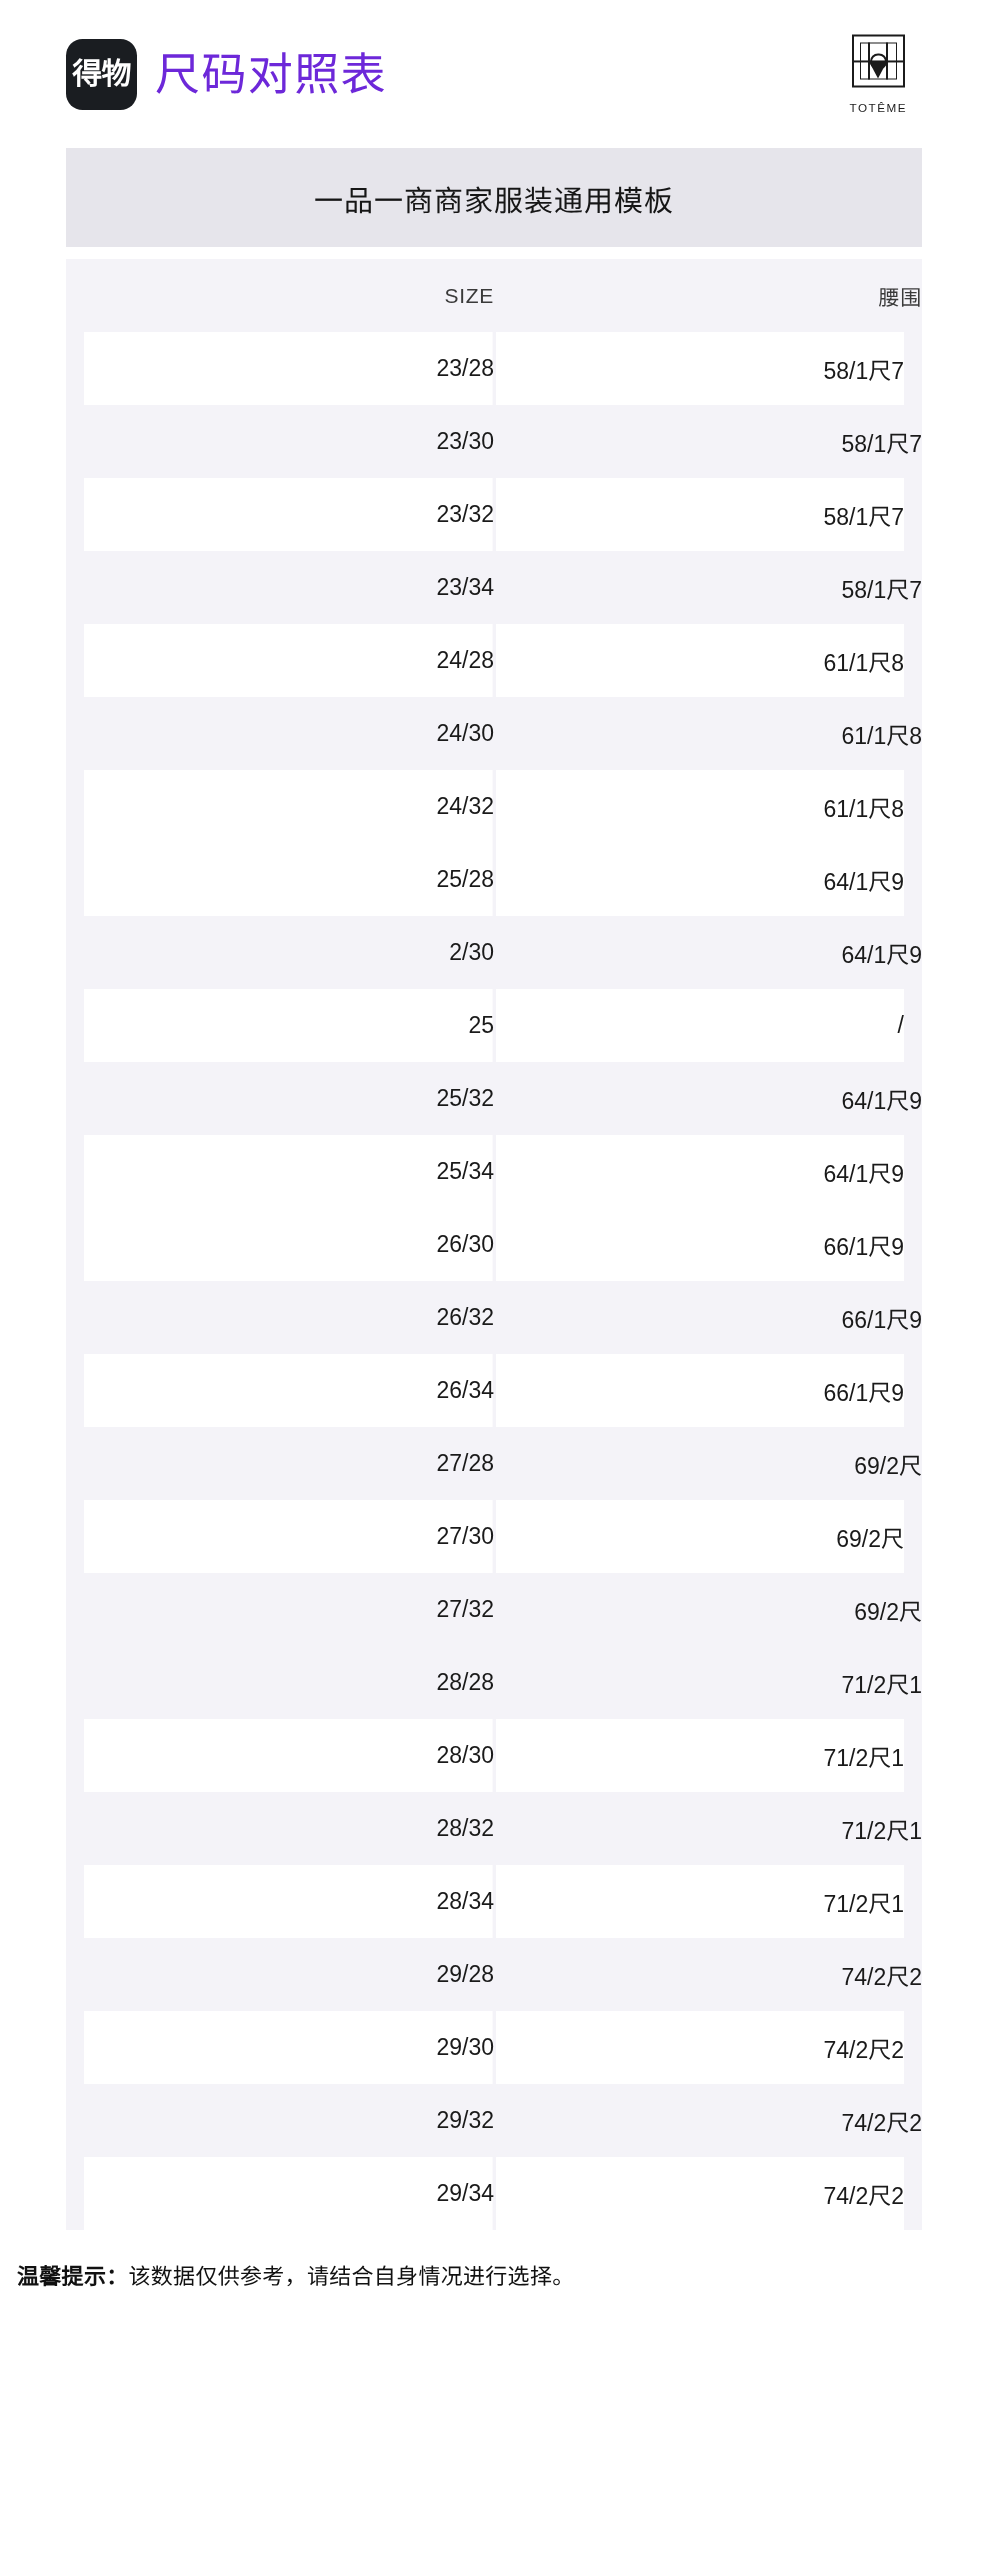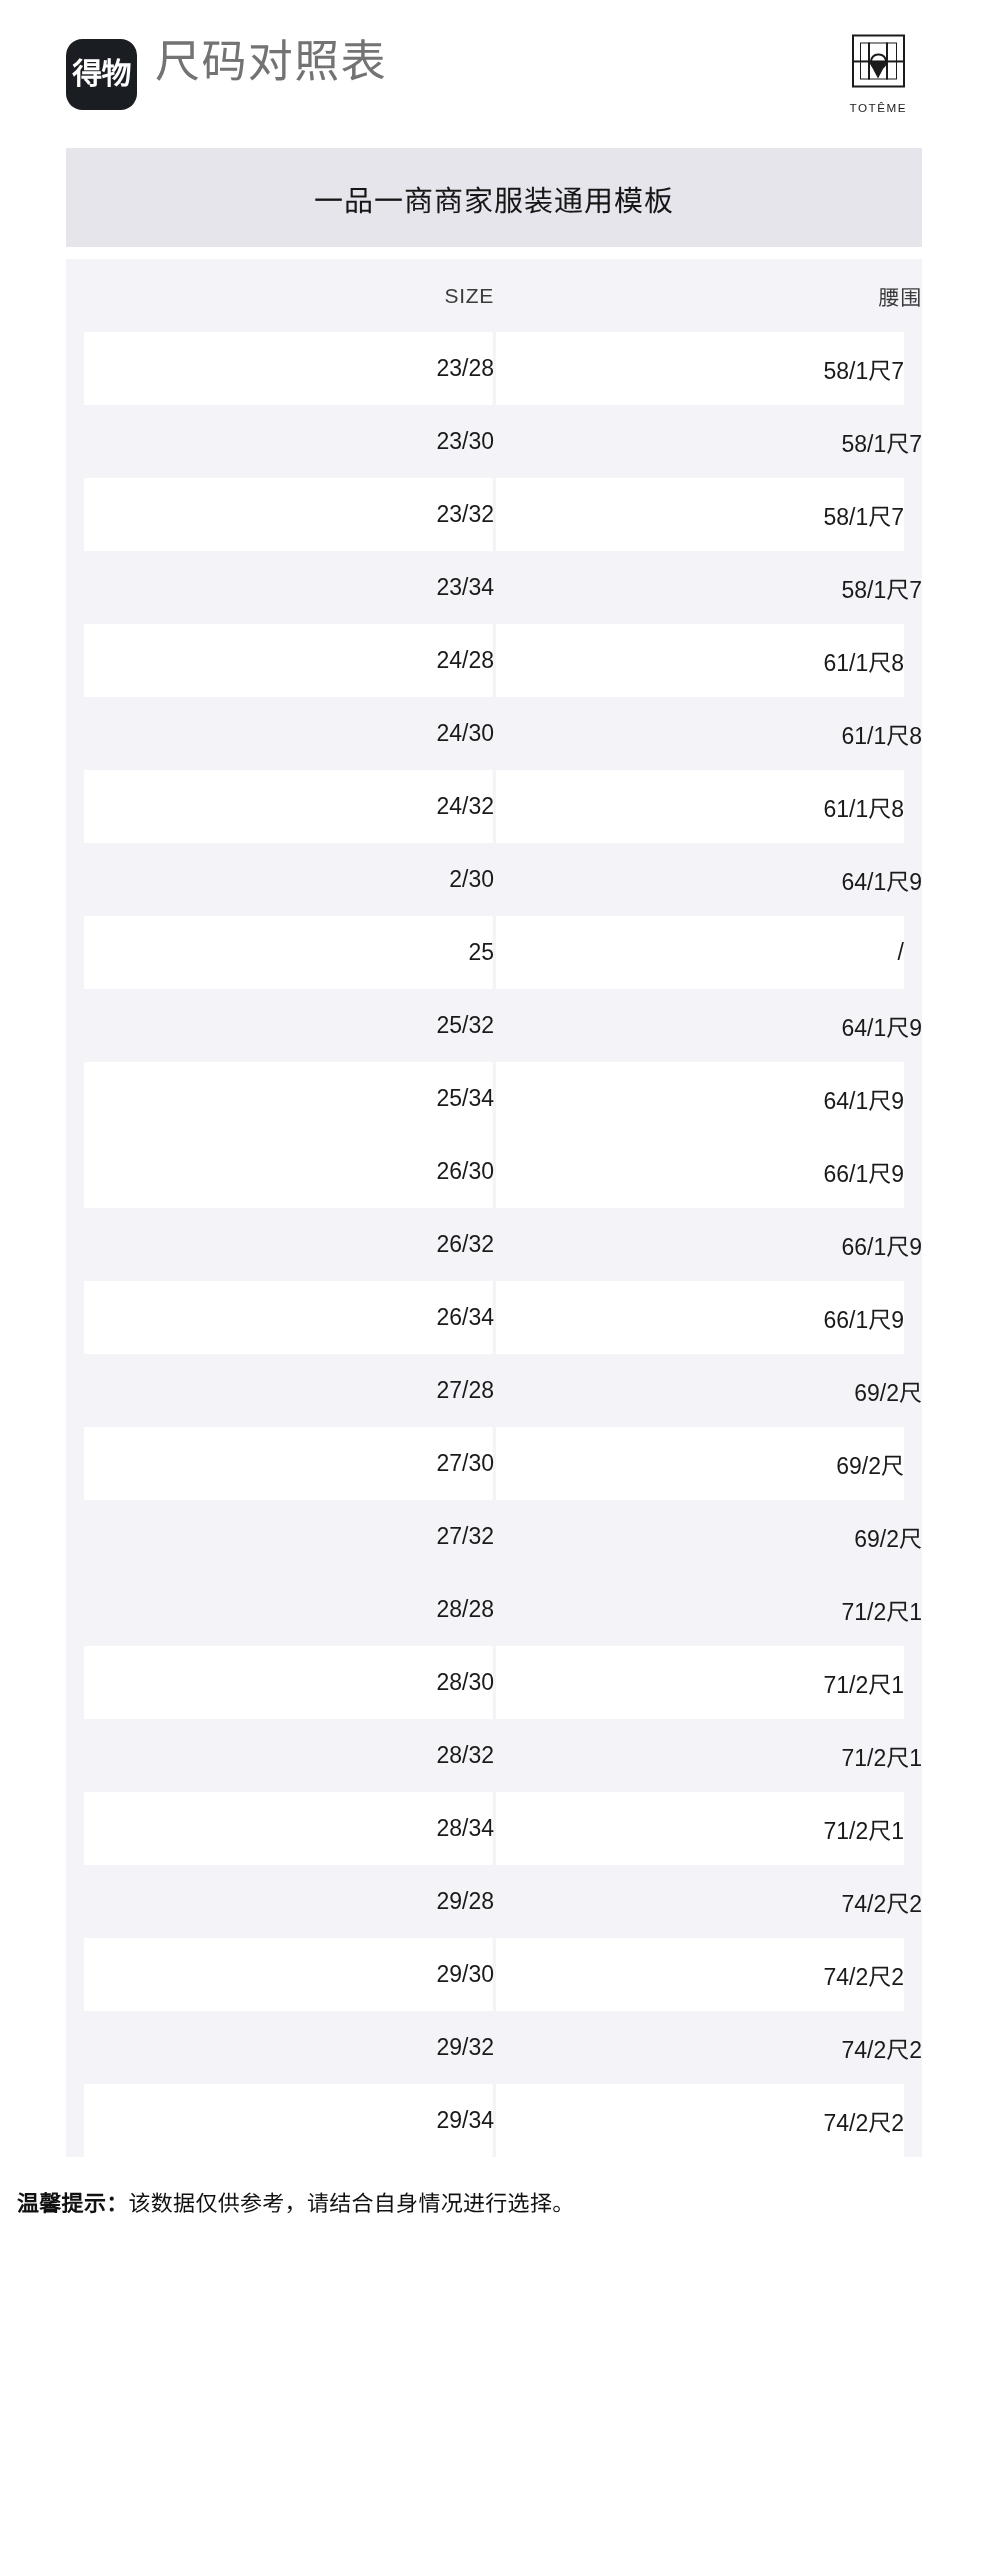--- a/index.html
+++ b/index.html
@@ -20,21 +20,21 @@
   .page-header {
     position: relative;
     height: 148px;
     padding: 0 66px;
     display: flex;
     align-items: center;
     background: #ffffff;
   }
   .brand-lockup {
     display: flex;
-    align-items: flex-start;
+    align-items: center;
     gap: 18px;
   }
   .dewu-logo {
     width: 71px;
     height: 71px;
     border-radius: 16.5px;
     background: #1a1d21;
     display: flex;
     align-items: center;
     justify-content: center;
@@ -46,21 +46,21 @@
     font-weight: 700;
     letter-spacing: -0.7px;
     line-height: 1;
     font-family: "DejaVu Sans", "Liberation Sans", sans-serif;
   }
   .page-title {
     font-size: 45px;
     font-weight: 400;
     letter-spacing: 1.4px;
     line-height: 1;
-    color: #737373;
+    color: #6d28d9;
     white-space: nowrap;
   }
 
   .vendor-logo {
     position: absolute;
     right: 81px;
     top: 50%;
     transform: translateY(-50%);
     display: flex;
     flex-direction: column;
@@ -267,20 +267,24 @@
           <td>61/1尺8</td>
         </tr>
         <tr class="row-dark">
           <td>24/30</td>
           <td>61/1尺8</td>
         </tr>
         <tr class="row-light">
           <td>24/32</td>
           <td>61/1尺8</td>
         </tr>
+        <tr class="row-light">
+          <td>25/28</td>
+          <td>64/1尺9</td>
+        </tr>
         <tr class="row-dark">
           <td>2/30</td>
           <td>64/1尺9</td>
         </tr>
         <tr class="row-light">
           <td>25</td>
           <td>/</td>
         </tr>
         <tr class="row-dark">
           <td>25/32</td>

